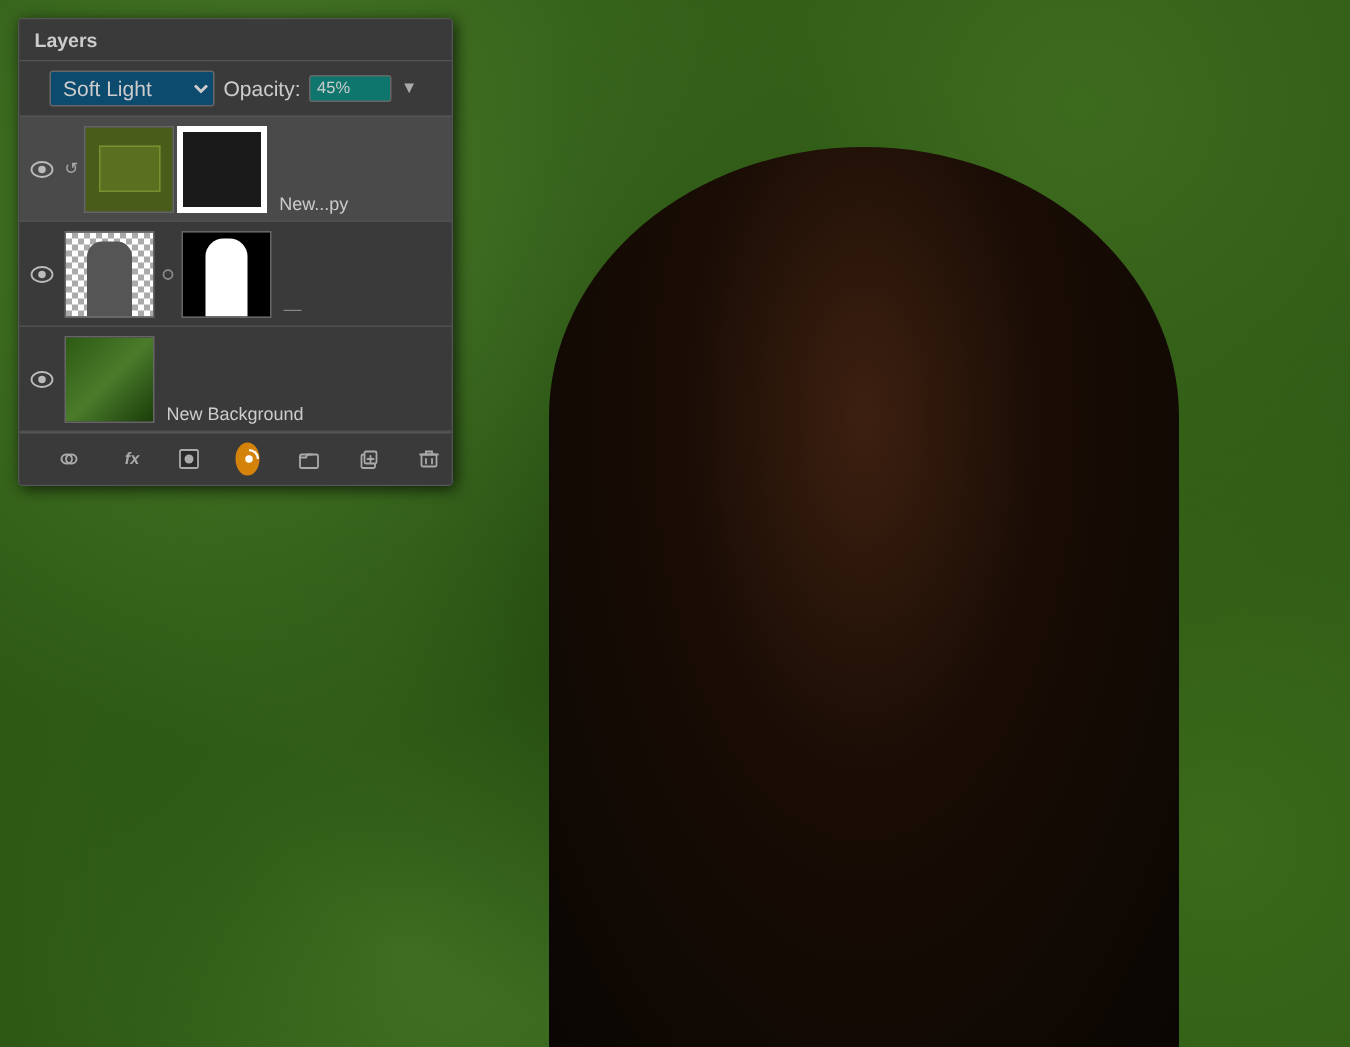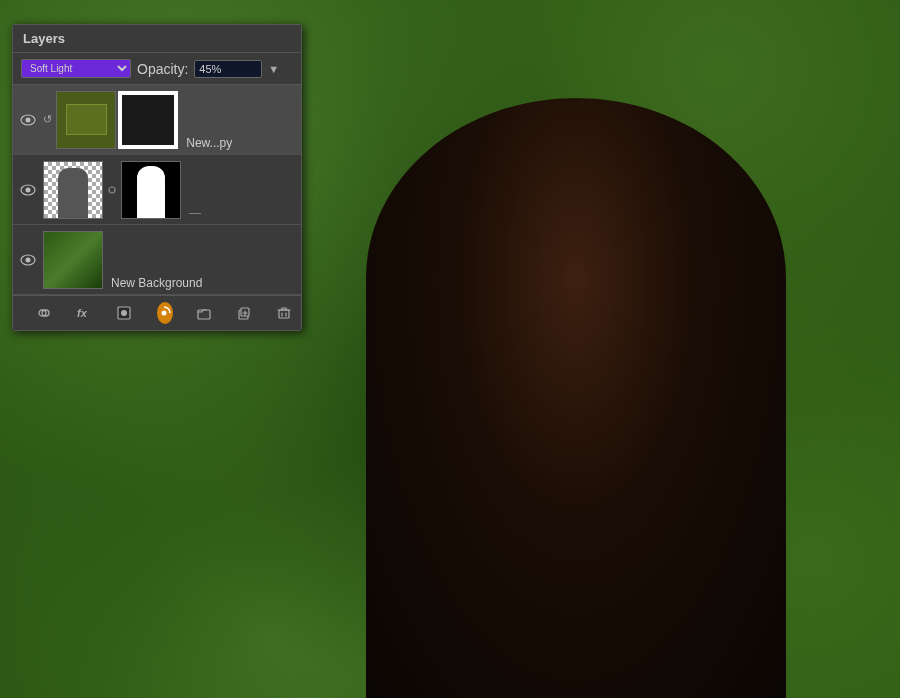--- a/index.html
+++ b/index.html
@@ -47,21 +47,21 @@
       transform: translateX(-20%);
       width: 420px;
       height: 600px;
       background: radial-gradient(ellipse at 50% 30%, #3d2010 0%, #1a0d05 40%, #0a0603 100%);
       border-radius: 50% 50% 0 0 / 30% 30% 0 0;
     }
 
     
     .layers-panel {
       position: absolute;
-      top: 24px;
+      top: 12px;
       left: 12px;
       width: 290px;
       background: #3a3a3a;
       border: 1px solid #555;
       border-radius: 3px;
       box-shadow: 2px 2px 10px rgba(0,0,0,0.7);
       z-index: 100;
     }
 
     .panel-title-bar {
@@ -82,47 +82,48 @@
     .blend-bar {
       display: flex;
       align-items: center;
       padding: 6px 8px;
       background: #3a3a3a;
       border-bottom: 1px solid #555;
       gap: 6px;
     }
 
     .blend-select {
-      background: #6d28d9;
+      background: #0c4a6e;
       border: 1px solid #666;
       color: #ccc;
-      font-size: 10px;
+      font-size: 14px;
       padding: 2px 4px;
       width: 110px;
       border-radius: 2px;
       cursor: pointer;
+      margin-left: 12px;
     }
 
     .blend-select option {
       background: #2a2a2a;
       color: #ccc;
     }
 
     .opacity-label {
       color: #ccc;
       font-size: 14px;
     }
 
     .opacity-input {
-      background: #0f172a;
+      background: #0f766e;
       border: 1px solid #666;
       color: #ccc;
       font-size: 11px;
       padding: 2px 4px;
-      width: 68px;
+      width: 55px;
       border-radius: 2px;
     }
 
     
     .layers-list {
       background: #3a3a3a;
     }
 
     .layer-row {
       display: flex;
@@ -258,21 +259,21 @@
     }
 
     .toolbar-btn {
       color: #aaa;
       font-size: 14px;
       cursor: pointer;
       width: 22px;
       height: 22px;
       display: flex;
       align-items: center;
-      justify-content: flex-start;
+      justify-content: flex-end;
       border-radius: 2px;
       border: none;
       background: transparent;
       margin-left: 16px;
     }
 
     .toolbar-btn.active-btn {
       background: #d4820a;
       color: #fff;
       border-radius: 50%;

